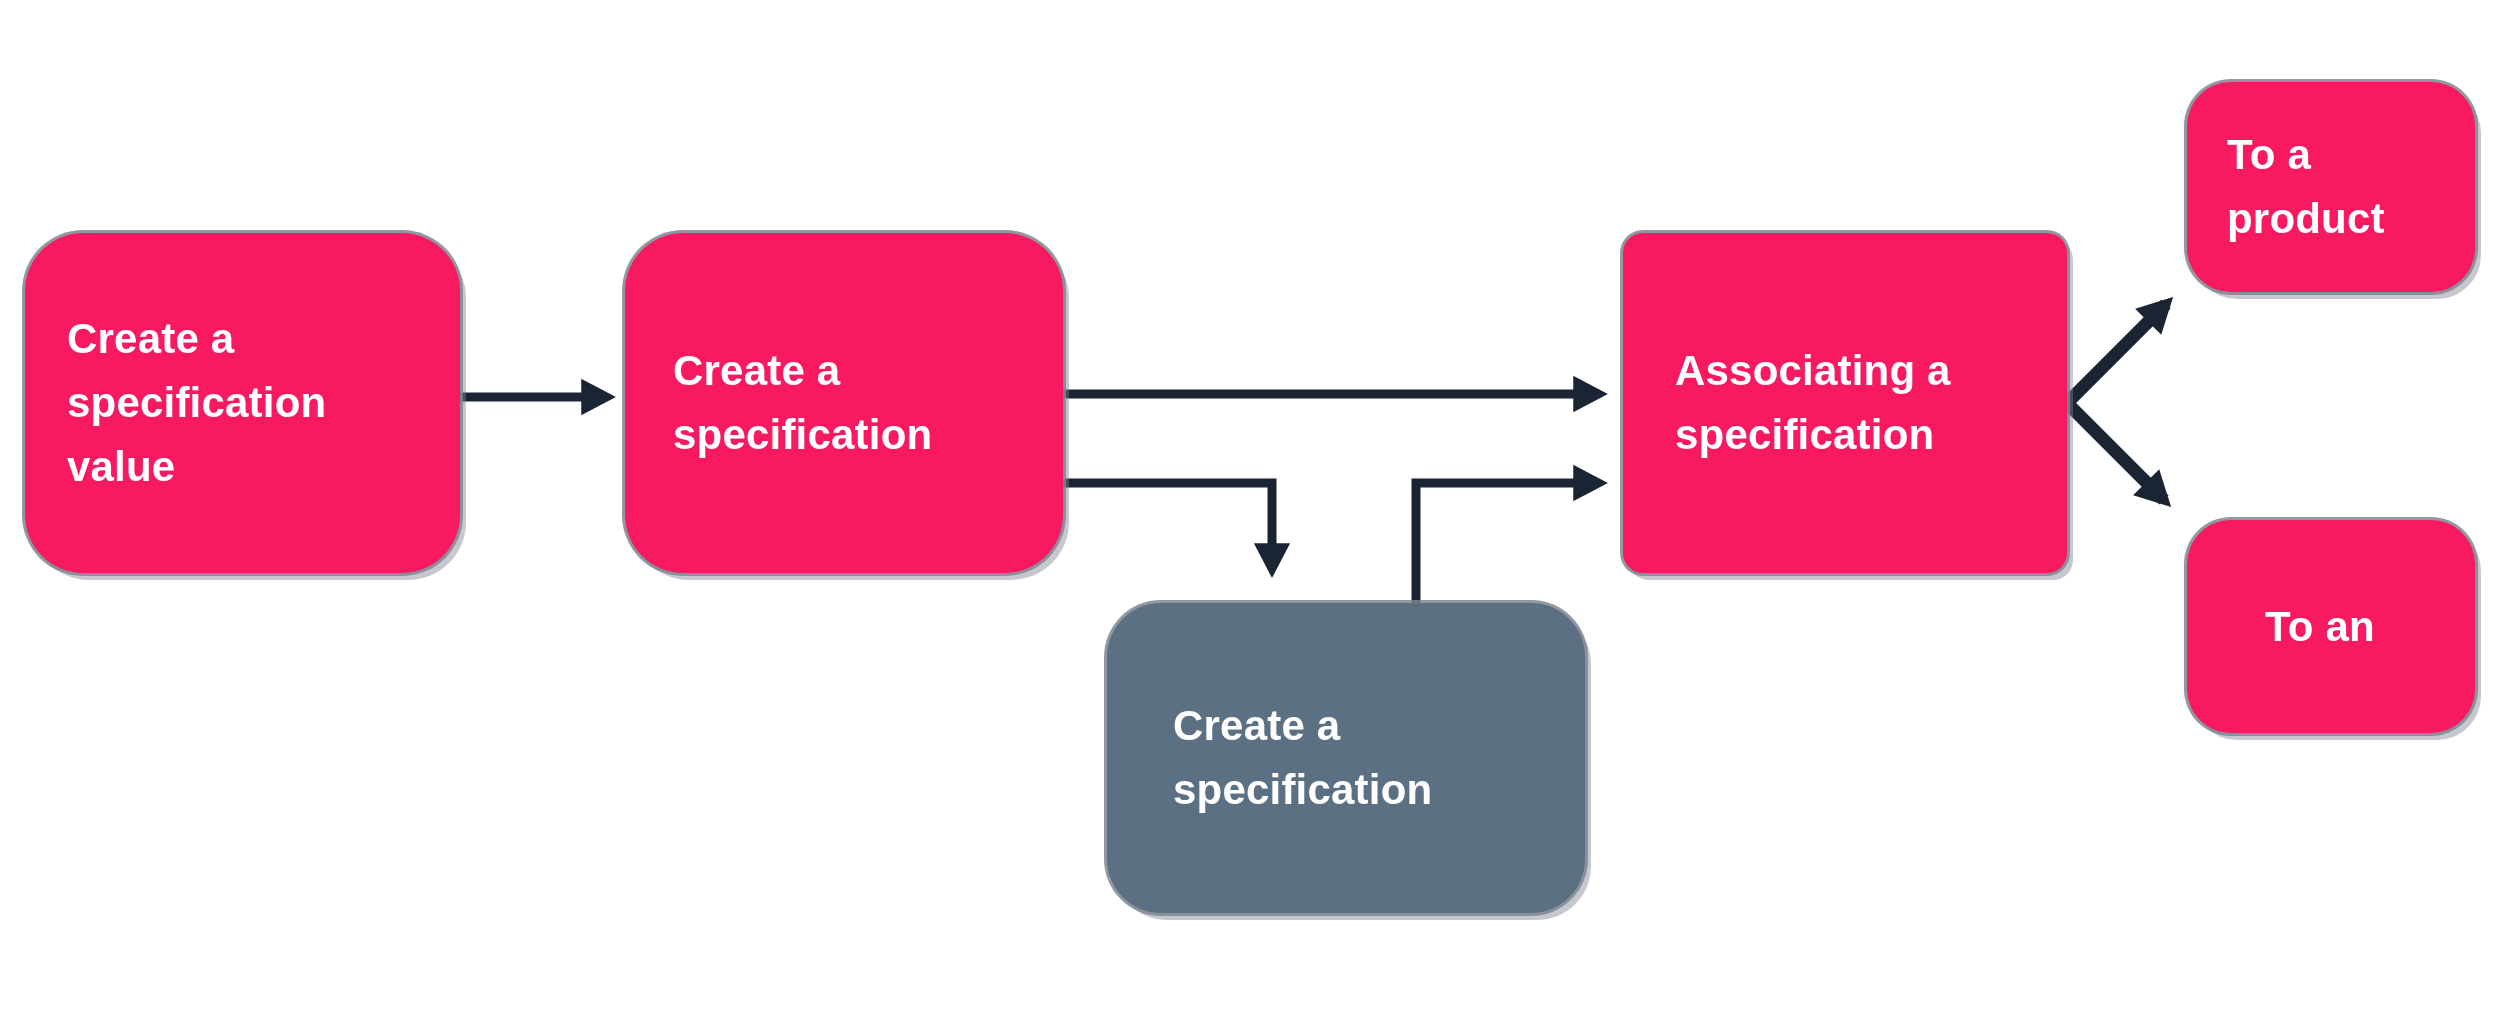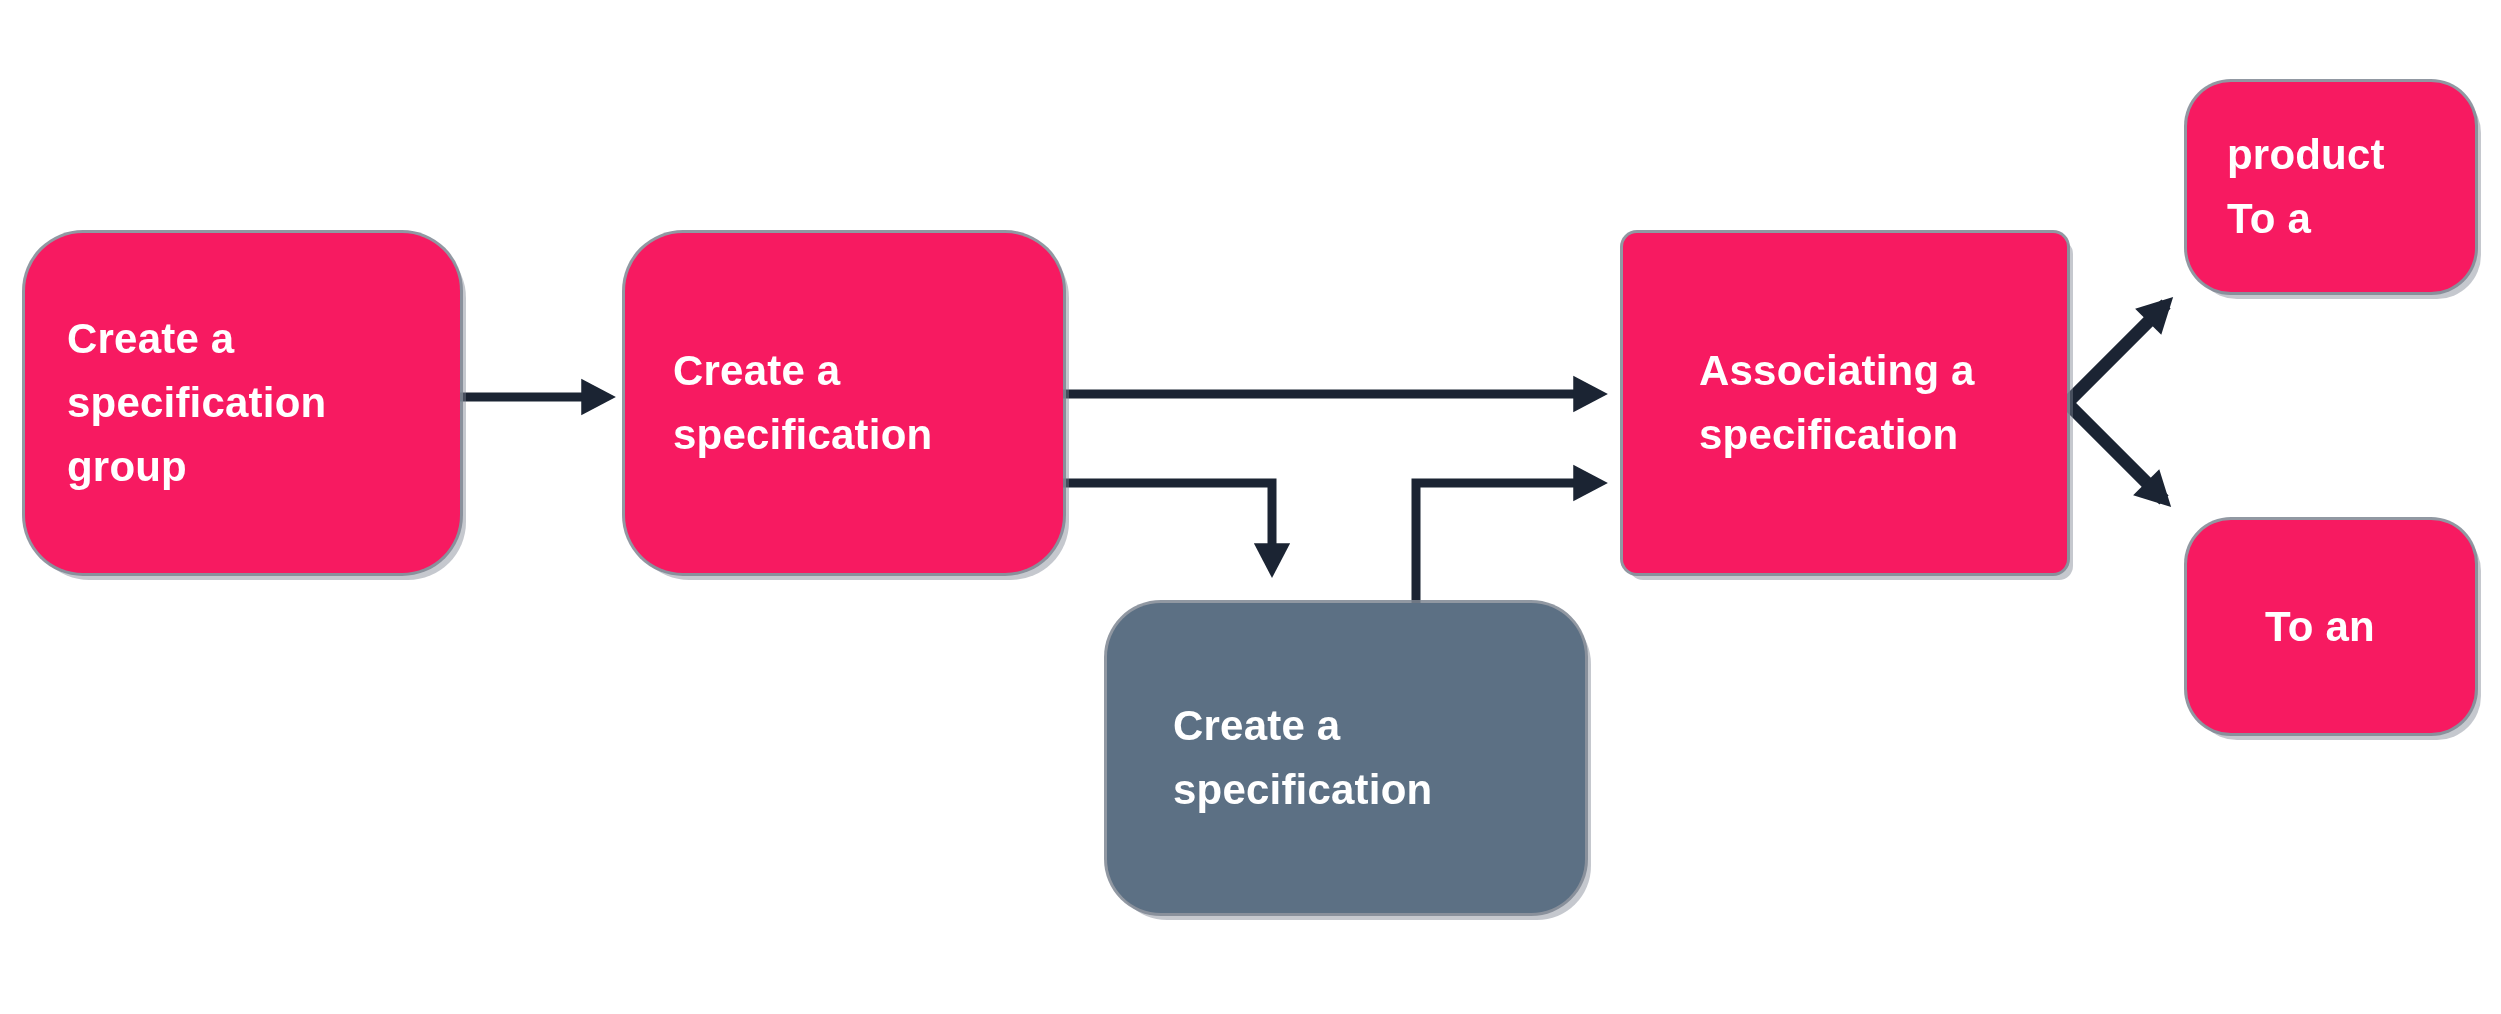--- a/index.html
+++ b/index.html
@@ -36,21 +36,21 @@
     letter-spacing: 0.2px;
     box-shadow: 0 0 0 3px rgba(126,134,146,0.85), 6px 7px 0 0 rgba(126,134,146,0.45);
   }
   .node span { display: block; white-space: nowrap; }
   .node-pink { background: #F71A61; }
   .node-gray { background: #5C7084; }
 
   .n-group       { left: 25px;   top: 233px; width: 435px; height: 340px; border-radius: 58px; padding-left: 42px; }
   .n-spec        { left: 625px;  top: 233px; width: 438px; height: 340px; border-radius: 58px; padding-left: 48px; }
   .n-value       { left: 1107px; top: 603px; width: 478px; height: 310px; border-radius: 54px; padding-left: 66px; }
-  .n-associating { left: 1623px; top: 233px; width: 444px; height: 340px; border-radius: 14px; padding-left: 76px; }
+  .n-associating { left: 1623px; top: 233px; width: 444px; height: 340px; border-radius: 20px; padding-left: 52px; }
   .n-product     { left: 2187px; top: 82px;  width: 288px; height: 210px; border-radius: 44px; padding-left: 40px; }
   .n-sku         { left: 2187px; top: 520px; width: 288px; height: 213px; border-radius: 44px; padding-left: 78px; }
 
   .edge {
     fill: none;
     stroke: #1B2433;
     stroke-linejoin: miter;
   }
   .edge-thin  { stroke-width: 9px; }
   .edge-thick { stroke-width: 13px; }
@@ -74,40 +74,40 @@
     <path class="edge edge-thin" d="M1063 394 H1598" marker-end="url(#arrowhead)"></path>
     <path class="edge edge-thin" d="M1063 483 H1272 V568" marker-end="url(#arrowhead)"></path>
     <path class="edge edge-thin" d="M1416 603 V483 H1598" marker-end="url(#arrowhead)"></path>
     <path class="edge edge-thick" d="M2067 403 L2166 304" marker-end="url(#arrowhead-sm)"></path>
     <path class="edge edge-thick" d="M2067 403 L2164 500" marker-end="url(#arrowhead-sm)"></path>
   </svg>
 
   <div class="node node-pink n-group">
     <span>Create a</span>
     <span>specification</span>
-    <span>group</span>
+    <span>value</span>
   </div>
 
   <div class="node node-pink n-spec">
     <span>Create a</span>
     <span>specification</span>
   </div>
 
   <div class="node node-gray n-value">
     <span>Create a</span>
     <span>specification</span>
   </div>
 
   <div class="node node-pink n-associating">
     <span>Associating a</span>
     <span>specification</span>
   </div>
 
   <div class="node node-pink n-product">
+    <span>To a</span>
     <span>product</span>
-    <span>To a</span>
   </div>
 
   <div class="node node-pink n-sku">
     <span>To an</span>
   </div>
 
 </div>
 
 </body></html>

